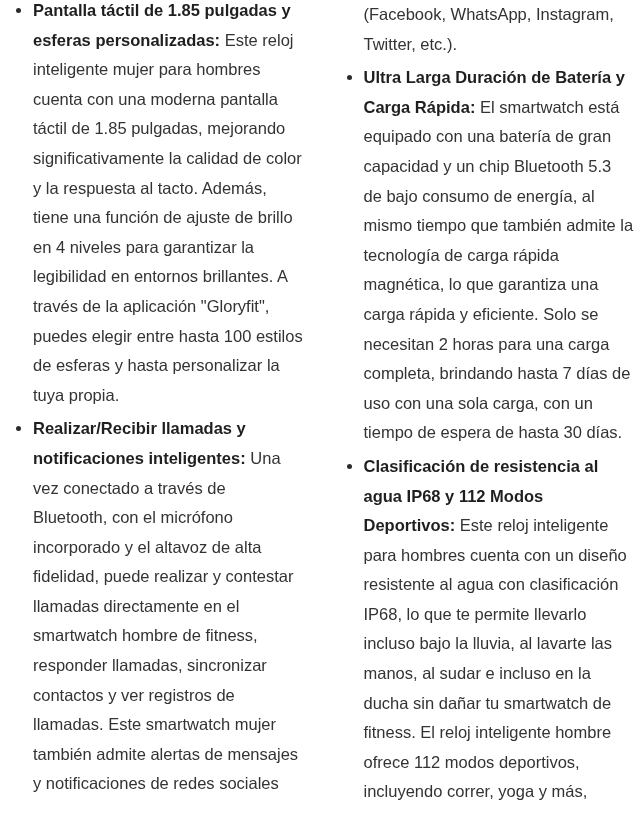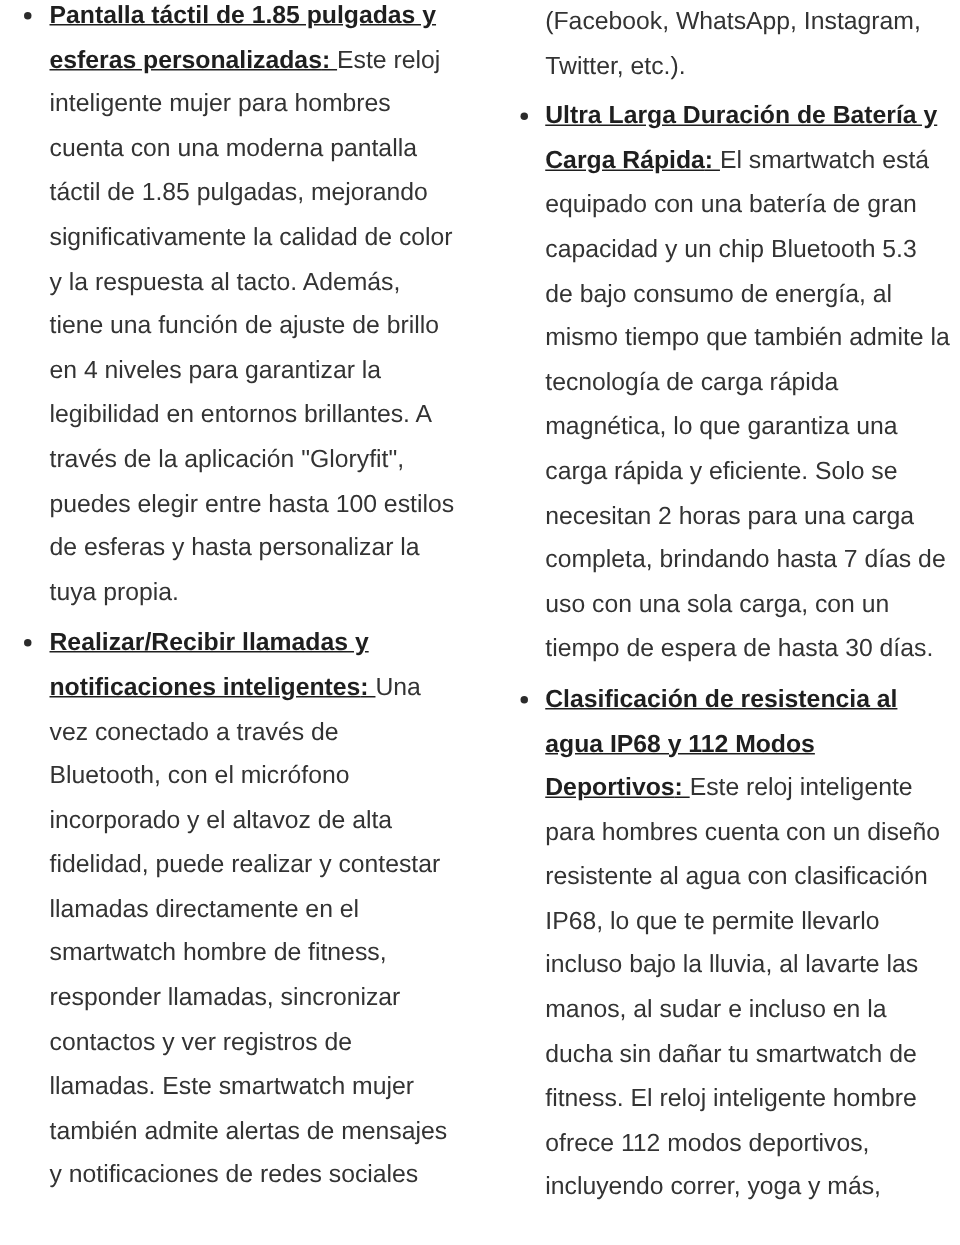--- a/index.html
+++ b/index.html
@@ -65,21 +65,20 @@
     top: 12px;
     width: 5px;
     height: 5px;
     border-radius: 50%;
     background: #2b2b2b;
   }
 
   .feature-title {
     font-weight: bold;
     color: #1f1f1f;
-    text-decoration: underline;
   }
 
   .feature-body {
     font-weight: normal;
     color: #333333;
   }
 </style>
 </head>
 <body style="background: rgb(255, 255, 255); color: rgb(51, 51, 51);">
 

